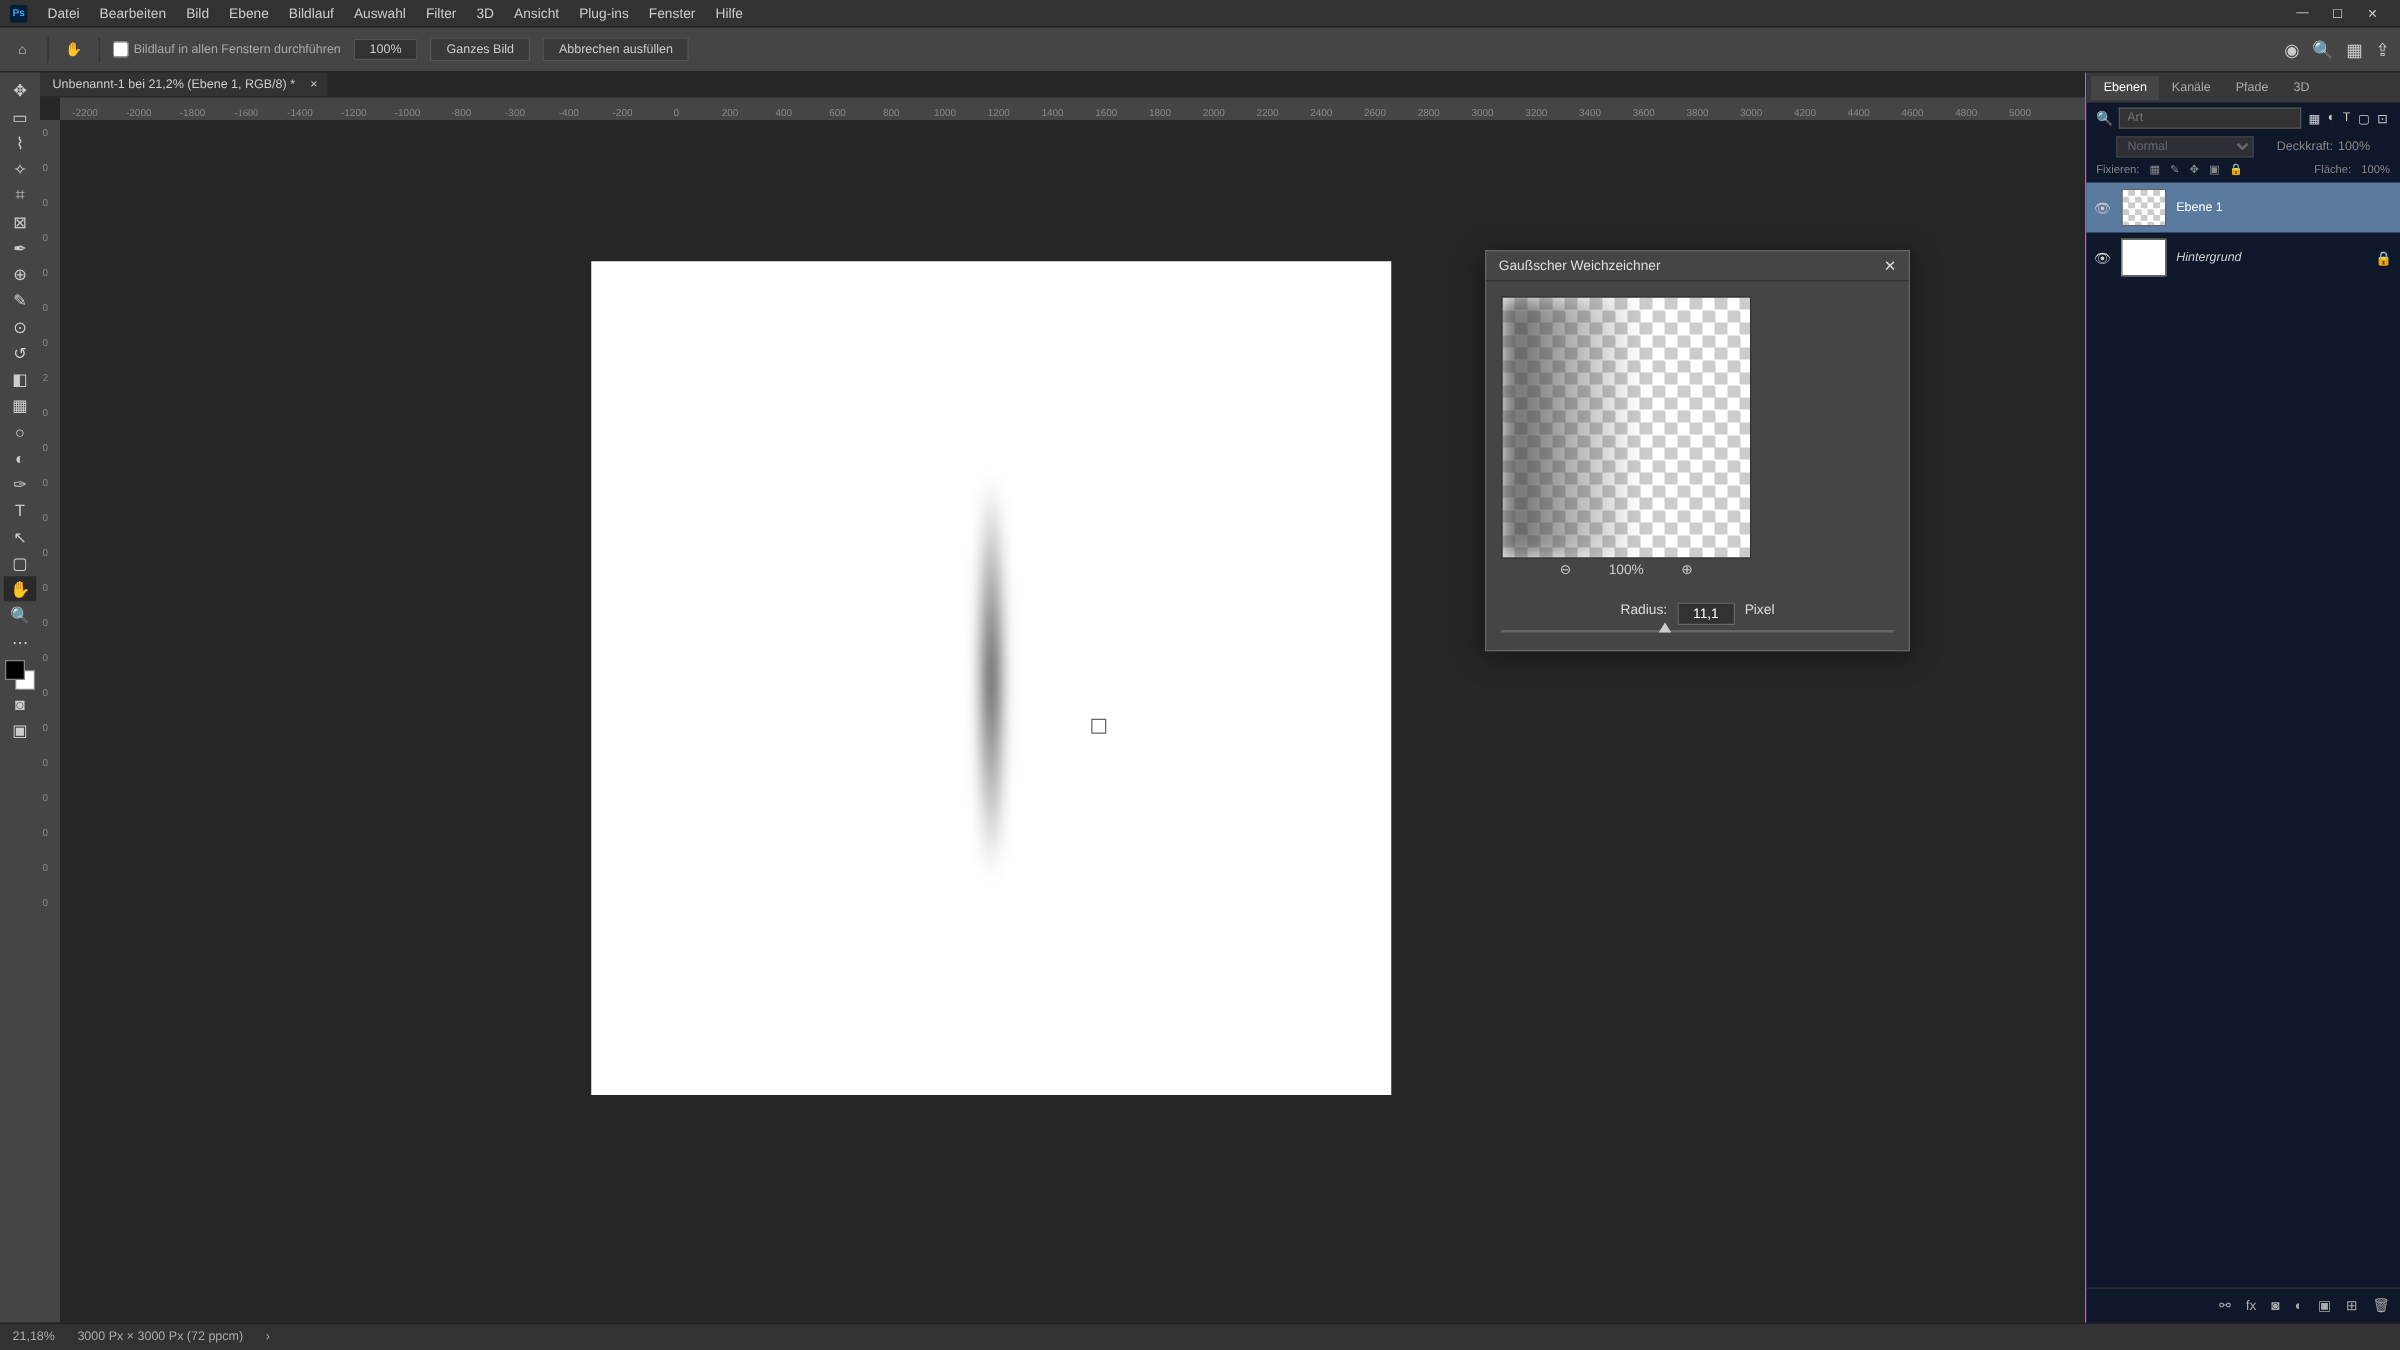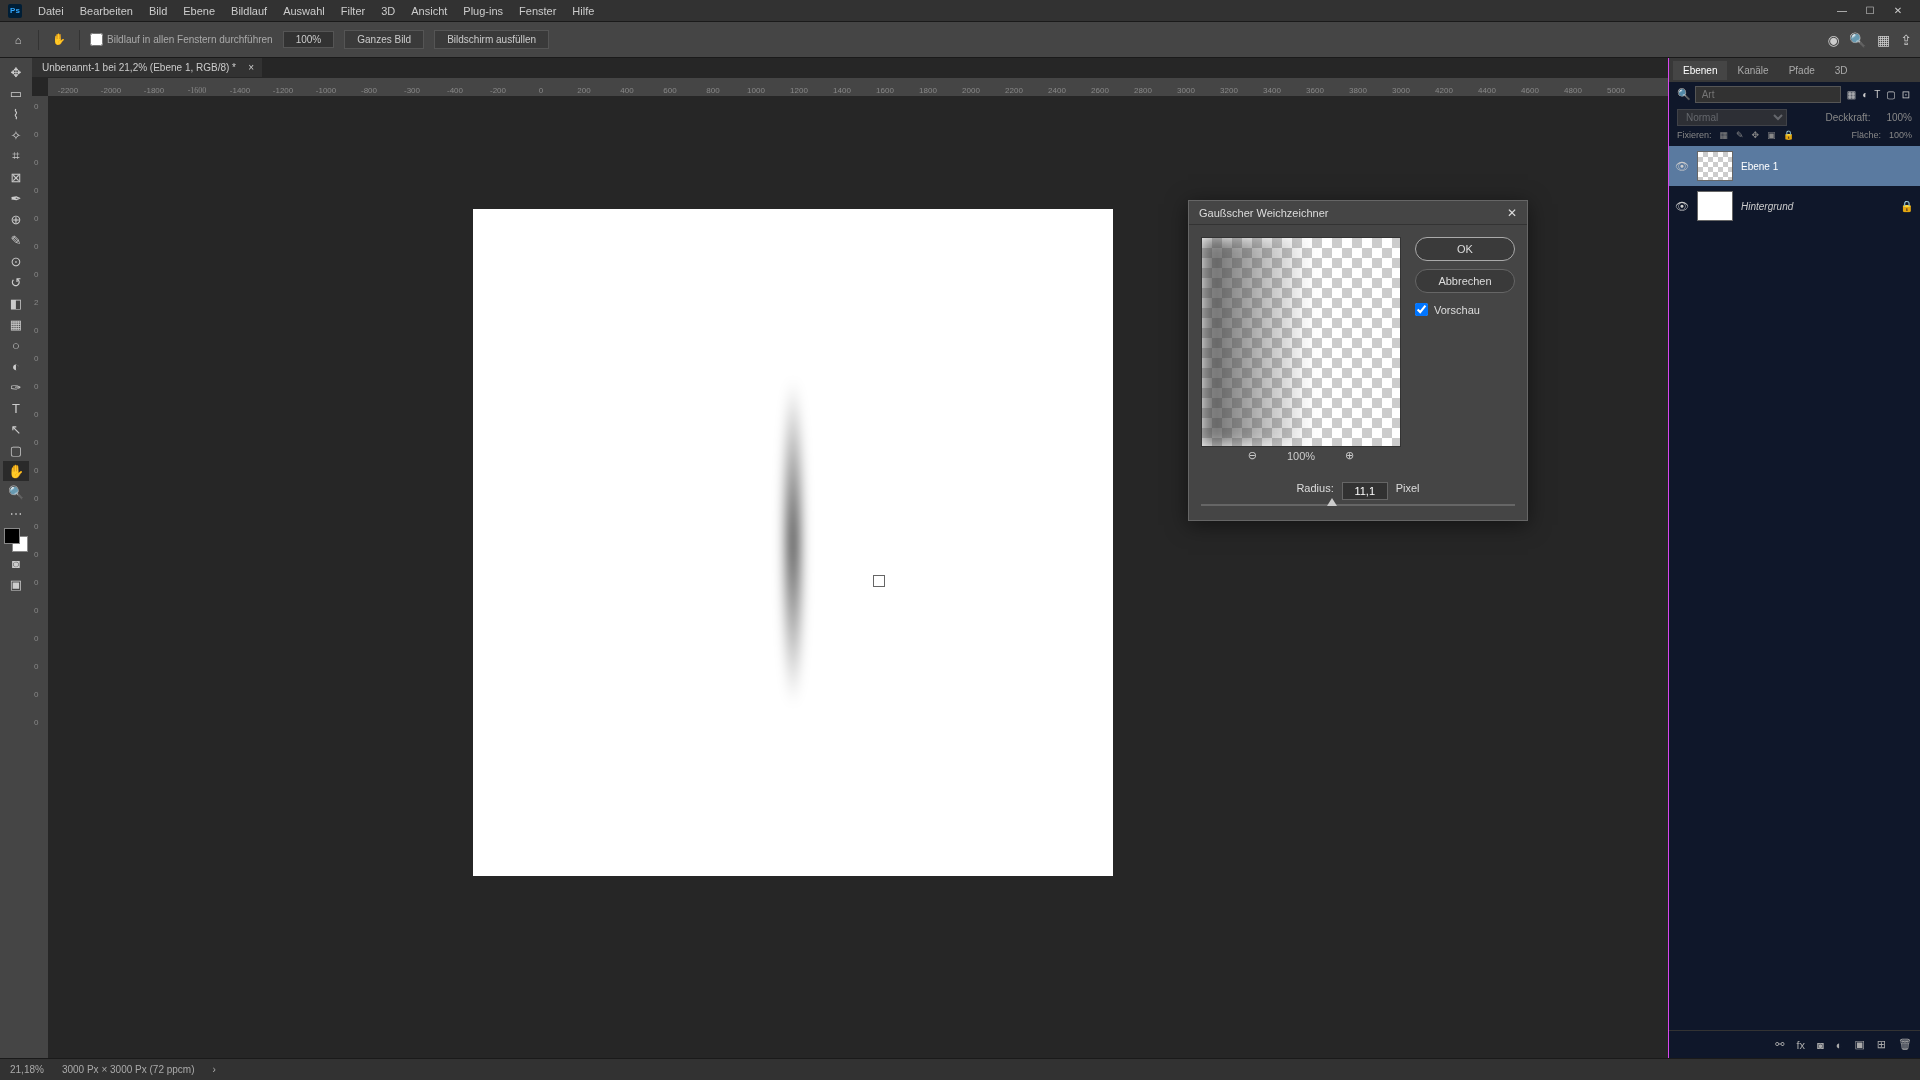--- a/index.html
+++ b/index.html
@@ -33,21 +33,21 @@
 .canvas-wrap{position:absolute;top:38px;left:16px;right:0;bottom:0;display:flex;align-items:center;justify-content:center}
 .canvas{width:640px;height:667px;background:#fff;position:relative;margin-left:-130px;margin-top:-70px}
 .blur-stroke{position:absolute;left:50%;top:3%;transform:translateX(-50%);width:70px;height:94%;background:radial-gradient(ellipse 30% 48% at center,rgba(0,0,0,0.85) 0%,rgba(0,0,0,0.5) 20%,rgba(0,0,0,0) 55%);filter:blur(6px)}
 .small-rect{position:absolute;left:62.5%;top:55%;width:12px;height:12px;border:1px solid #666;background:transparent}
 .right-panel{width:252px;background:#0f172a;display:flex;flex-direction:column;border-left:1px solid #d946ef}
 .panel-tabs{display:flex;background:#383838;height:24px;align-items:center;padding:0 4px}
 .panel-tab{padding:4px 10px;font-size:10px;color:#aaa;cursor:pointer}
 .panel-tab.active{color:#fff;background:#454545}
 .search-row{display:flex;align-items:center;padding:4px 8px;gap:4px}
 .search-input{flex:1;background:#323232;border:1px solid #555;padding:2px 6px;font-size:10px;color:#888}
-.layer-controls{display:flex;padding:2px 8px;gap:16px;font-size:10px;color:#888;align-items:center}
+.layer-controls{display:flex;padding:2px 24px;gap:4px;font-size:10px;color:#888;align-items:center}
 .layer-controls select{background:#3a3a3a;border:1px solid #555;color:#888;font-size:10px;padding:1px 4px;width:110px}
 .layer-controls .opacity{margin-left:auto}
 .lock-row{display:flex;padding:2px 8px;gap:8px;font-size:9px;color:#888;align-items:center}
 .layers-list{flex:1;padding-top:4px}
 .layer-item{display:flex;align-items:center;height:40px;padding:0 6px;gap:8px}
 .layer-item.selected{background:#5a7aa0}
 .layer-vis{width:14px;cursor:pointer;font-size:11px}
 .layer-thumb{width:36px;height:30px;background:#fff;border:1px solid #666}
 .layer-thumb.checker{background:repeating-conic-gradient(#ccc 0 25%,#fff 0 50%) 0 0/10px 10px}
 .layer-name{font-size:10px;font-style:italic}
@@ -105,21 +105,21 @@
   <div class="opt-icon">⌂</div>
   <div style="width:1px;height:20px;background:#333"></div>
   <div class="opt-icon">✋</div>
   <div style="width:1px;height:20px;background:#333"></div>
   <label class="opt-checkbox">
     <input type="checkbox" style="">
     <span>Bildlauf in allen Fenstern durchführen</span>
   </label>
   <div class="opt-field">100%</div>
   <div class="opt-btn">Ganzes Bild</div>
-  <div class="opt-btn">Bildschirm ausfüllen</div>
+  <div class="opt-btn">Abbrechen ausfüllen</div>
   <div class="options-right">
     <span class="icon">◉</span>
     <span class="icon">🔍</span>
     <span class="icon">▦</span>
     <span class="icon">⇪</span>
   </div>
 </div>
 
 <div class="main-area">
 
@@ -304,28 +304,20 @@
     <div>
       <div class="preview-box">
         <div class="preview-blur"></div>
       </div>
       <div class="zoom-row">
         <span>⊖</span>
         <span>100%</span>
         <span>⊕</span>
       </div>
     </div>
-    <div class="dialog-buttons">
-      <div class="dlg-btn primary">OK</div>
-      <div class="dlg-btn">Abbrechen</div>
-      <label class="dlg-check">
-        <input type="checkbox" checked="" style="">
-        <span>Vorschau</span>
-      </label>
-    </div>
   </div>
   <div class="radius-row">
     <span>Radius:</span>
     <input class="radius-input" value="11,1" style="">
     <span>Pixel</span>
   </div>
   <div class="slider-row">
     <div class="slider-track">
       <div class="slider-thumb"></div>
     </div>

